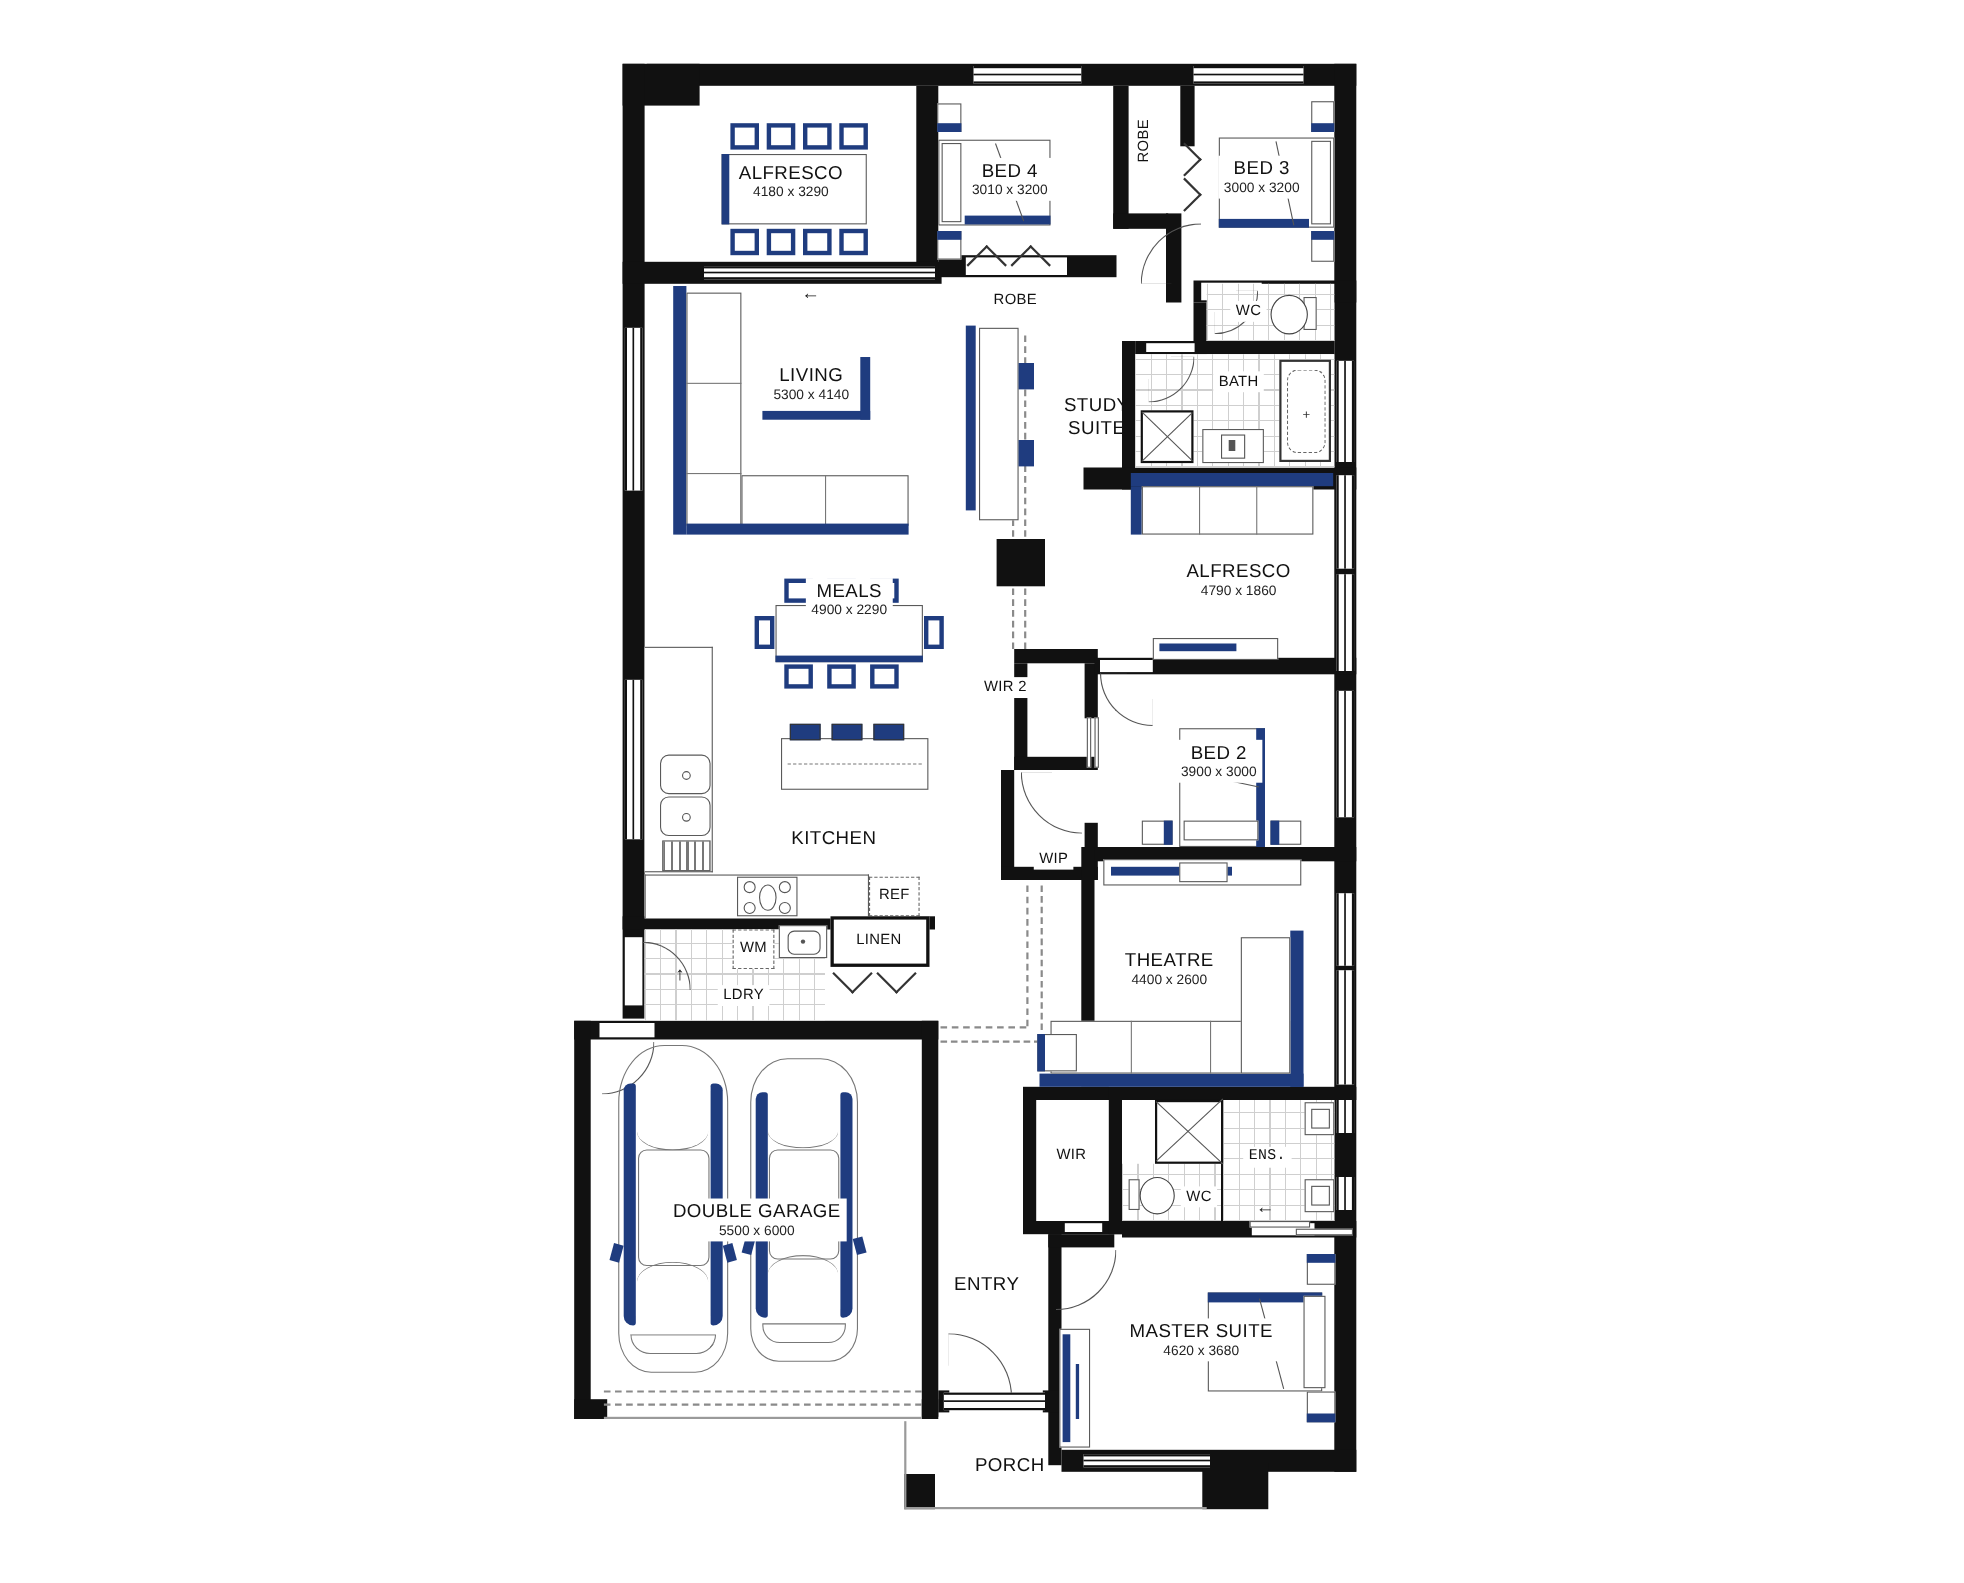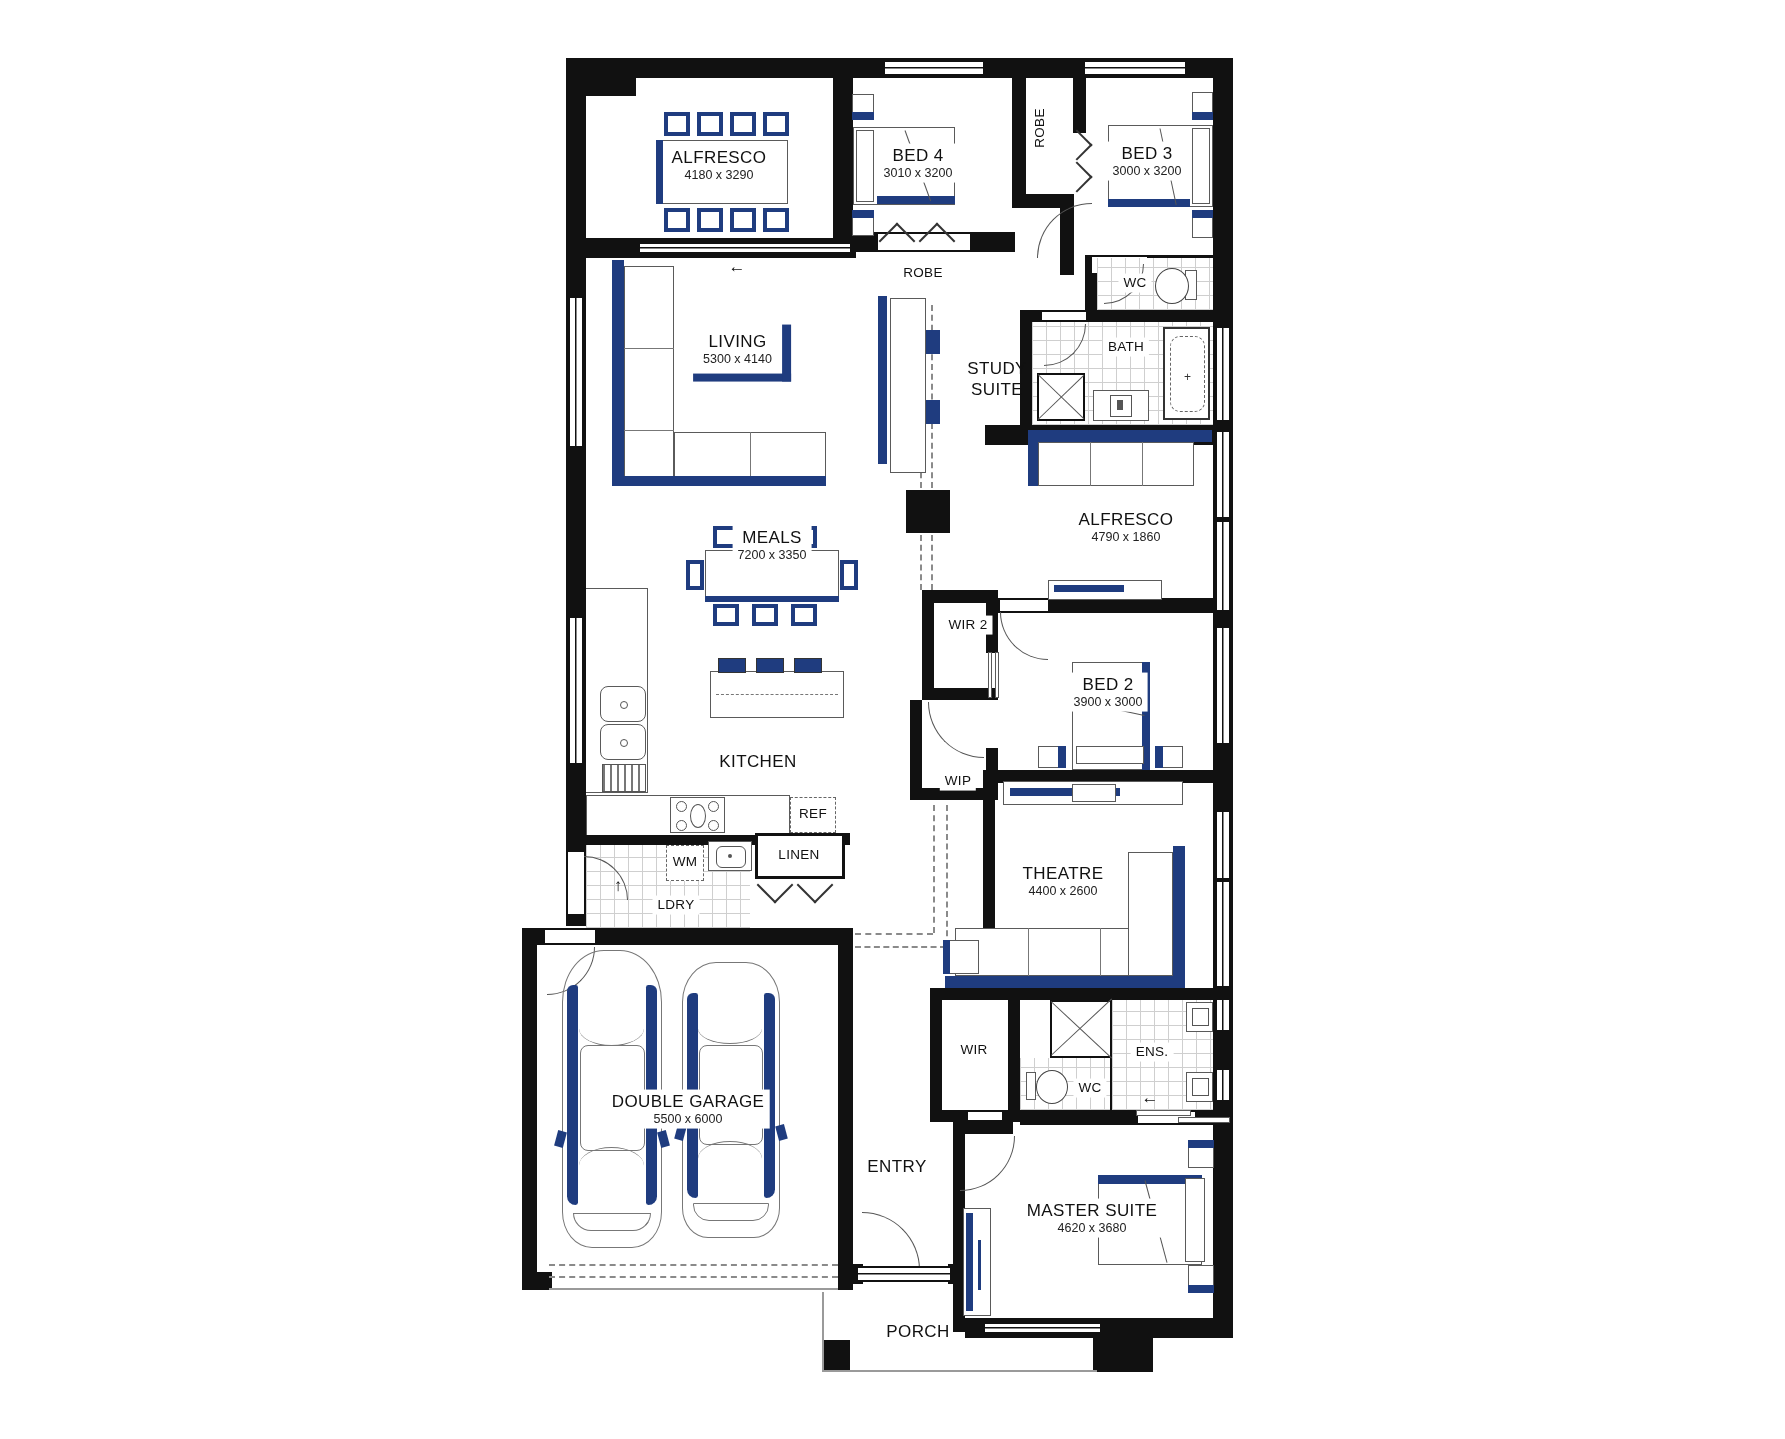--- a/index.html
+++ b/index.html
@@ -360,26 +360,26 @@
   </div>
   <div class="lbl" style="left:1126px;top:347px;">
     <div class="nm sm">BATH</div>
   </div>
   <div class="lbl nobg" style="left:1126px;top:527px;">
     <div class="nm">ALFRESCO</div>
     <div class="dm">4790 x 1860</div>
   </div>
   <div class="lbl" style="left:772px;top:545px;">
     <div class="nm">MEALS</div>
-    <div class="dm">7200 x 3350</div>
+    <div class="dm">4900 x 2290</div>
   </div>
   <div class="lbl nobg" style="left:758px;top:762px;">
     <div class="nm">KITCHEN</div>
   </div>
-  <div class="lbl" style="left:968px;top:625px;">
+  <div class="lbl" style="left:914px;top:625px;">
     <div class="nm sm">WIR 2</div>
   </div>
   <div class="lbl" style="left:1108px;top:692px;">
     <div class="nm">BED 2</div>
     <div class="dm">3900 x 3000</div>
   </div>
   <div class="lbl" style="left:958px;top:781px;">
     <div class="nm sm">WIP</div>
   </div>
   <div class="lbl nobg" style="left:813px;top:814px;">
@@ -394,21 +394,21 @@
   <div class="lbl" style="left:676px;top:905px;">
     <div class="nm sm">LDRY</div>
   </div>
   <div class="lbl nobg" style="left:1063px;top:881px;">
     <div class="nm">THEATRE</div>
     <div class="dm">4400 x 2600</div>
   </div>
   <div class="lbl" style="left:974px;top:1050px;">
     <div class="nm sm">WIR</div>
   </div>
-  <div class="lbl" style="left:1152px;top:1052px;">
+  <div class="lbl" style="left:1152px;top:1052px;font-family:Liberation Mono, monospace;">
     <div class="nm sm">ENS.</div>
   </div>
   <div class="lbl" style="left:1090px;top:1088px;">
     <div class="nm sm">WC</div>
   </div>
   <div class="lbl" style="left:688px;top:1109px;">
     <div class="nm">DOUBLE GARAGE</div>
     <div class="dm">5500 x 6000</div>
   </div>
   <div class="lbl nobg" style="left:897px;top:1167px;">

